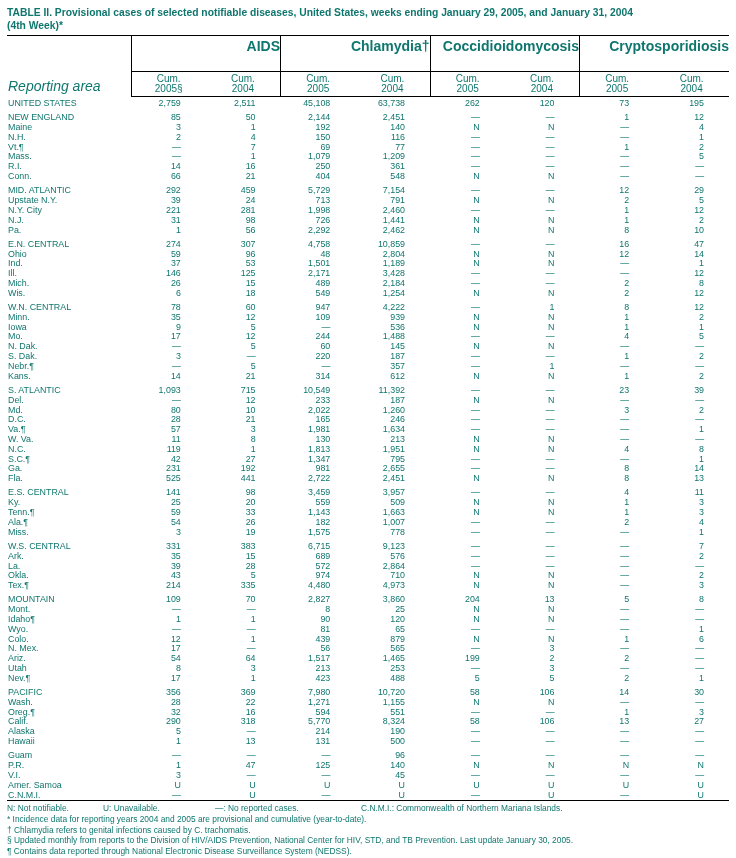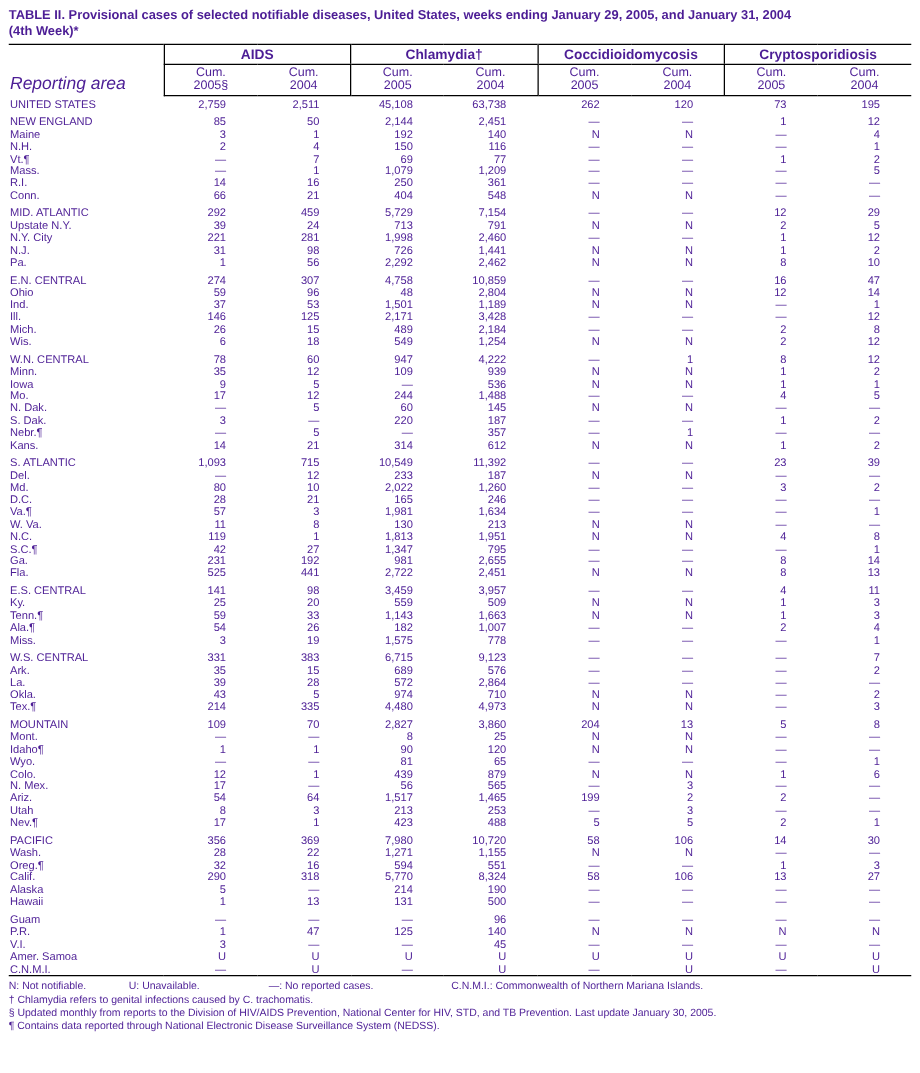--- a/index.html
+++ b/index.html
@@ -1,34 +1,34 @@
 <!DOCTYPE html>
 <html><head>
 <meta charset="utf-8">
 <style>
   * { margin:0; padding:0; box-sizing:border-box; }
   html, body { background:#fff; }
   .page {
     width:736px; height:858px; overflow:hidden;
     padding:6px 7px 0 7px;
     font-family:"Liberation Sans", sans-serif;
-    color:#4c1d95; background:#fff;
+    color:#0f766e; background:#fff;
   }
   .title { font-size:10.3px; font-weight:bold; line-height:1.28; }
   .tbl {
     width:100%; border-collapse:collapse; table-layout:fixed;
     margin-top:3px;
     border-top:1px solid #000; border-bottom:1px solid #000;
   }
   col.c-area { width:124px; }
   col.c-val  { width:74.7px; }
   th { font-weight:normal; }
   .area-head { font-size:14px; text-align:left; vertical-align:bottom; padding:0 0 2px 1px;font-style:italic; }
-  .group { font-size:11px; font-weight:bold; text-align:center;
-           border-bottom:1px solid #000; border-left:1px solid #000; padding:2px 0 1px; }
+  .group { font-size:14px; font-weight:bold; text-align:right;
+           border-bottom:1px solid #000; border-left:1px solid #000; padding:2px 0 17px; }
   .colhead { font-size:10px; text-align:center; line-height:9.8px;
              border-bottom:1px solid #000; padding:2px 0 2px; }
   .gstart { border-left:1px solid #000; }
   td { font-size:8.9px; line-height:9.8px; }
   tbody tr:first-child td { padding-top:2px; }
   .area { text-align:left; padding-left:1px; white-space:nowrap; }
   .val  { text-align:right; padding-right:25px; white-space:nowrap; }
   tr.spacer td { height:4.5px; line-height:4.5px; font-size:1px; }
   .foot { margin-top:2px; font-size:8.4px; line-height:10.6px; }
   .legend-item { display:inline-block; }
@@ -868,19 +868,20 @@
           <td class="val">U</td>
           <td class="val">—</td>
           <td class="val">U</td>
         </tr>
       </tbody>
   </table>
 
   <div class="foot">
     <div><span class="legend-item">N: Not notifiable.</span><span class="legend-item">U: Unavailable.</span><span class="legend-item">—: No reported cases.</span><span class="legend-item">C.N.M.I.: Commonwealth of Northern Mariana Islands.</span></div>
     <div>
+        <div class="fn">* Incidence data for reporting years 2004 and 2005 are provisional and cumulative (year-to-date).</div>
         <div class="fn">† Chlamydia refers to genital infections caused by C. trachomatis.</div>
         <div class="fn">§ Updated monthly from reports to the Division of HIV/AIDS Prevention, National Center for HIV, STD, and TB Prevention. Last update January 30, 2005.</div>
         <div class="fn">¶ Contains data reported through National Electronic Disease Surveillance System (NEDSS).</div>
       </div>
   </div>
 
 </div>
 
 </body></html>

